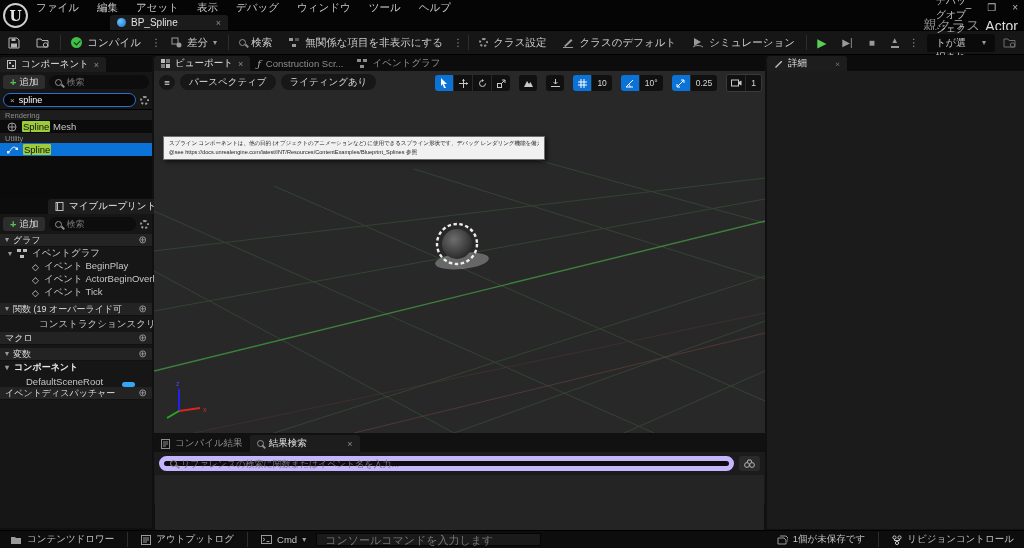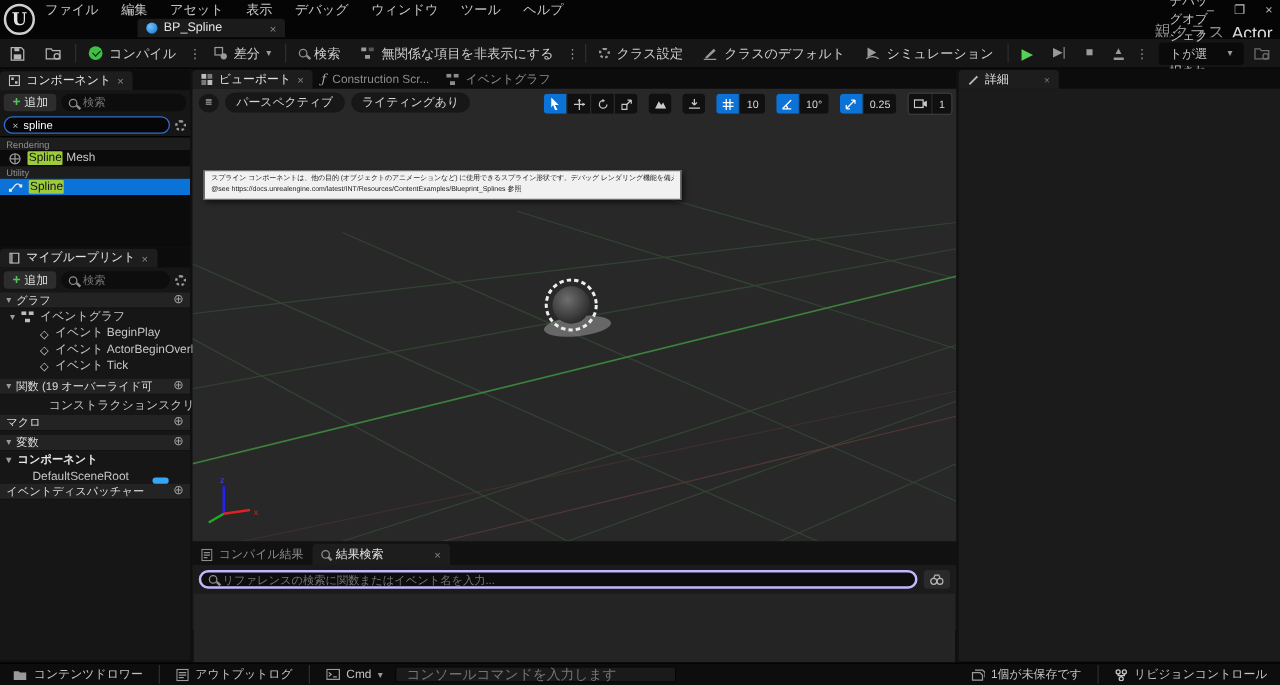--- a/index.html
+++ b/index.html
@@ -236,21 +236,21 @@
             <path d="M1 7C4 7 4 2 7 2c2 0 2 2 3 2" fill="none" stroke="#e8e8e8"></path>
             <rect x="0" y="6" width="2.5" height="2.5" fill="#e8e8e8"></rect>
             <rect x="8.5" y="2.5" width="2.5" height="2.5" fill="#e8e8e8"></rect>
           </svg>
         <span class="hl">Spline</span>
       </div>
     </div>
   </div>
 
   <div class="abs" style="left:0;top:198px;width:152px;height:330px;background:#161616;">
-    <div class="tabstrip" style="height:16px;">
+    <div class="tabstrip" style="height:16px;padding-left:48px;">
       <div class="ptab active">
         <svg width="9" height="9" viewBox="0 0 9 9">
             <rect x="1" y="0.5" width="7" height="8" fill="none" stroke="#bdbdbd"></rect>
             <path d="M2.5 0.5v8" stroke="#bdbdbd"></path>
           </svg>
         <span>マイブループリント</span>
         <span class="tab-close">×</span>
       </div>
     </div>
     <div class="flex" style="padding:3px 3px 3px 3px;gap:4px;">
@@ -481,21 +481,21 @@
           </svg>
         <span>コンパイル結果</span>
       </div>
       <div class="ptab active" style="height:17px;width:110px;">
         <span class="mag"></span>
         <span>結果検索</span>
         <span class="tab-close">×</span>
       </div>
     </div>
     <div class="flex" style="padding:4px 5px;gap:5px;">
-      <div class="searchpill" style="flex:1;height:15px;border:2px solid #c4b5fd;">
+      <div class="searchpill" style="flex:1;height:15px;border:5px solid #c4b5fd;">
         <span class="mag"></span>
         <input placeholder="リファレンスの検索に関数またはイベント名を入力..." style="">
       </div>
       <div style="background:#2a2a2a;border-radius:3px;height:15px;display:flex;align-items:center;padding:0 5px;">
         <svg width="11" height="9" viewBox="0 0 11 9">
             <circle cx="3" cy="6" r="2.4" fill="none" stroke="#b5b5b5"></circle>
             <circle cx="8" cy="6" r="2.4" fill="none" stroke="#b5b5b5"></circle>
             <path d="M3 3.5L4 1h3l1 2.5" fill="none" stroke="#b5b5b5"></path>
           </svg>
       </div>

